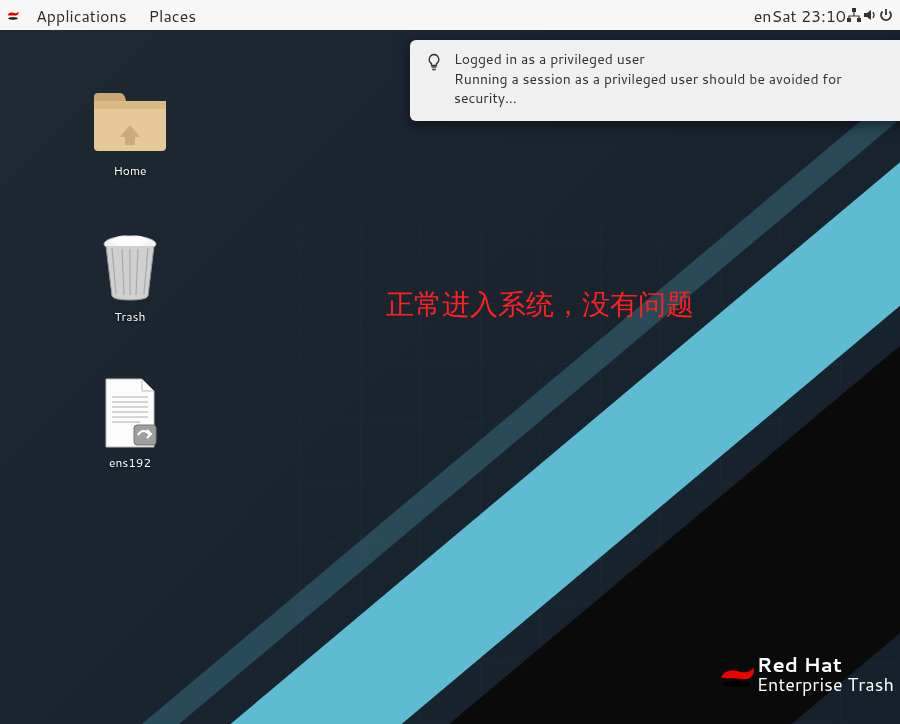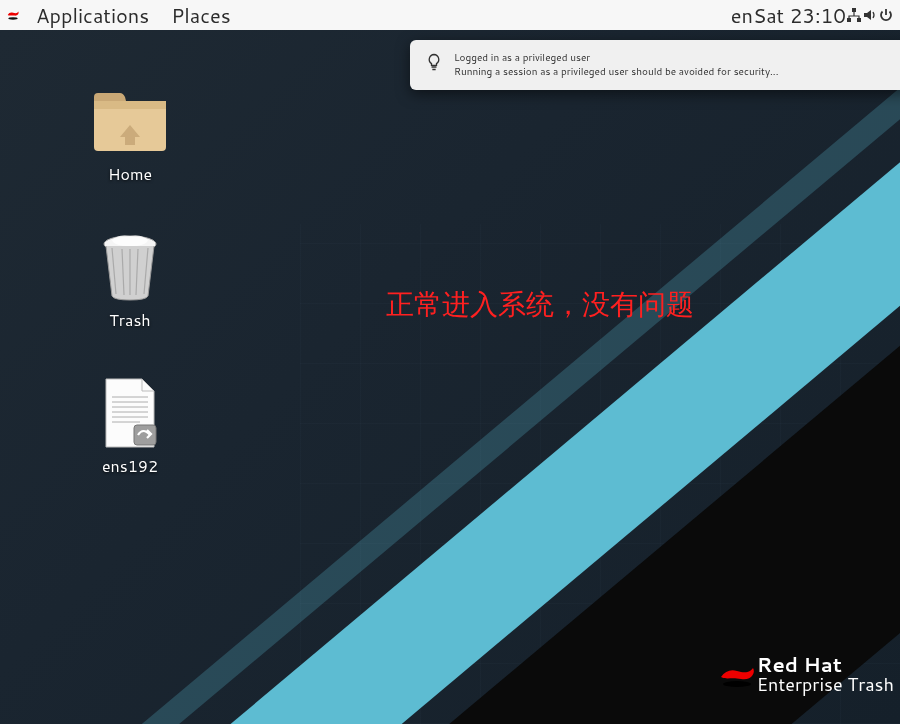--- a/index.html
+++ b/index.html
@@ -19,21 +19,21 @@
     .top-panel {
       position: absolute;
       top: 0;
       left: 0;
       right: 0;
       height: 30px;
       background: #f7f7f7;
       display: flex;
       align-items: center;
       padding: 0 6px;
-      font-size: 20px;
+      font-size: 16px;
       color: #2c2c2c;
       z-index: 100;
     }
     .panel-left {
       display: flex;
       align-items: center;
       gap: 2px;
     }
     .fedora-icon {
       width: 14px;
@@ -121,21 +121,21 @@
     }
     .icon-img {
       width: 80px;
       height: 70px;
       display: flex;
       align-items: center;
       justify-content: center;
     }
     .icon-label {
       color: #fff;
-      font-size: 16px;
+      font-size: 12px;
       text-shadow: 0 1px 3px rgba(0,0,0,0.8);
       text-align: center;
     }
     
     .folder-svg { width: 80px; height: 68px; }
     .trash-svg { width: 64px; height: 70px; }
     .file-svg { width: 60px; height: 72px; }
     
     .notification {
       position: absolute;
@@ -150,21 +150,21 @@
       width: 500px;
       z-index: 50;
     }
     .notif-bulb {
       width: 20px;
       height: 20px;
       flex-shrink: 0;
       margin-top: 2px;
     }
     .notif-text {
-      font-size: 10px;
+      font-size: 14px;
       color: #333;
       line-height: 1.4;
     }
     .notif-title {
       display: block;
     }
     .notif-body {
       display: block;
     }
     

